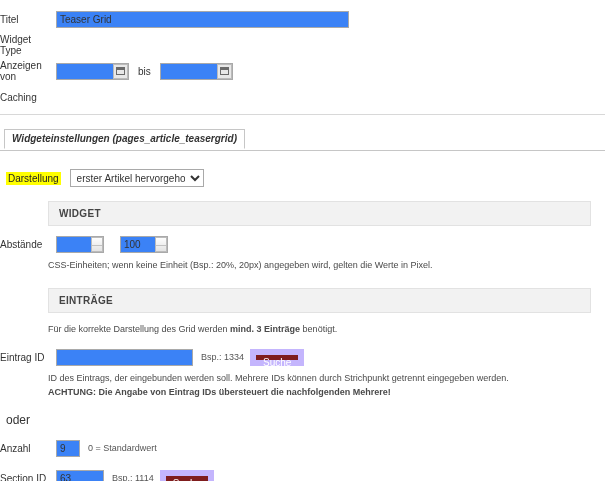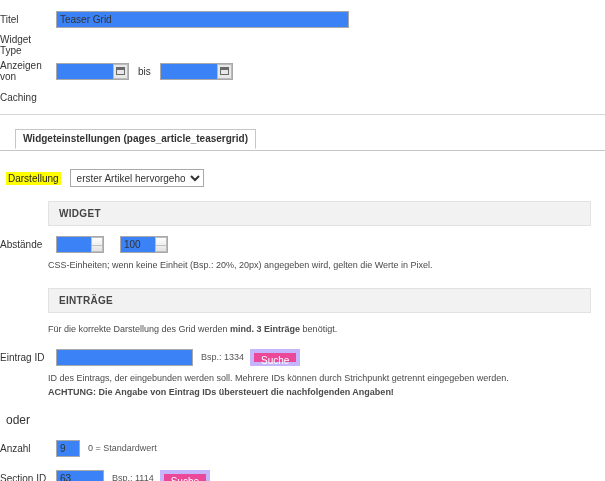--- a/index.html
+++ b/index.html
@@ -119,21 +119,22 @@
     border: 0;
     border-top: 1px solid #d8d8d8;
     margin: 6px 0 0 0;
   }
 
   
   .tabstrip {
     position: relative;
     height: 22px;
     margin-top: 8px;
-    padding-left: 15px;
+    padding-left: 4px;
+    font-style: italic;
   }
   .tabstrip:after {
     content: "";
     position: absolute;
     left: 0; right: 0; bottom: 0;
     border-bottom: 1px solid #c6c6c6;
   }
   .tab {
     position: relative;
     z-index: 2;
@@ -234,23 +235,23 @@
 
   .abst-row {
     display: flex;
     align-items: center;
     margin-top: 10px;
   }
   .abst-gap { width: 16px; }
 
   .btn {
     box-sizing: border-box;
-    background: #ec4899;
+    background: #7f1d1d;
     color: #ffffff;
-    border: 4px solid #c4b5fd;
+    border: 6px solid #c4b5fd;
     font-family: "Liberation Sans", sans-serif;
     font-size: 10px;
     padding: 2px 7px;
     height: 17px;
     line-height: 12px;
     cursor: pointer;
   }
 
   .eintrag-input { width: 137px; }
   .bsp { font-size: 9px; color: #555; margin: 0 6px 0 8px; }
@@ -362,21 +363,21 @@
       <div class="lbl">Eintrag ID</div>
       <div class="field-area">
         <input class="txt eintrag-input" type="text" value="" style="">
         <span class="bsp">Bsp.: 1334</span>
         <button class="btn">Suche</button>
       </div>
     </div>
 
     <div class="indent small-note" style="margin-top:2px;">ID des Eintrags, der eingebunden werden soll. Mehrere IDs können durch Strichpunkt getrennt eingegeben werden.</div>
     <div class="indent small-note bold" style="margin-top:1px;">
-      <span>ACHTUNG:</span><span> Die Angabe von Eintrag IDs übersteuert die nachfolgenden Angaben!</span>
+      <span>ACHTUNG:</span><span> Die Angabe von Eintrag IDs übersteuert die nachfolgenden Mehrere!</span>
     </div>
 
     <div class="oder" style="margin-top:14px; margin-left:6px;">oder</div>
 
     <div class="row" style="margin-top:10px;">
       <div class="lbl">Anzahl</div>
       <div class="field-area">
         <input class="txt anzahl-input" type="text" value="9" style="">
         <span class="bsp">0 = Standardwert</span>
       </div>

